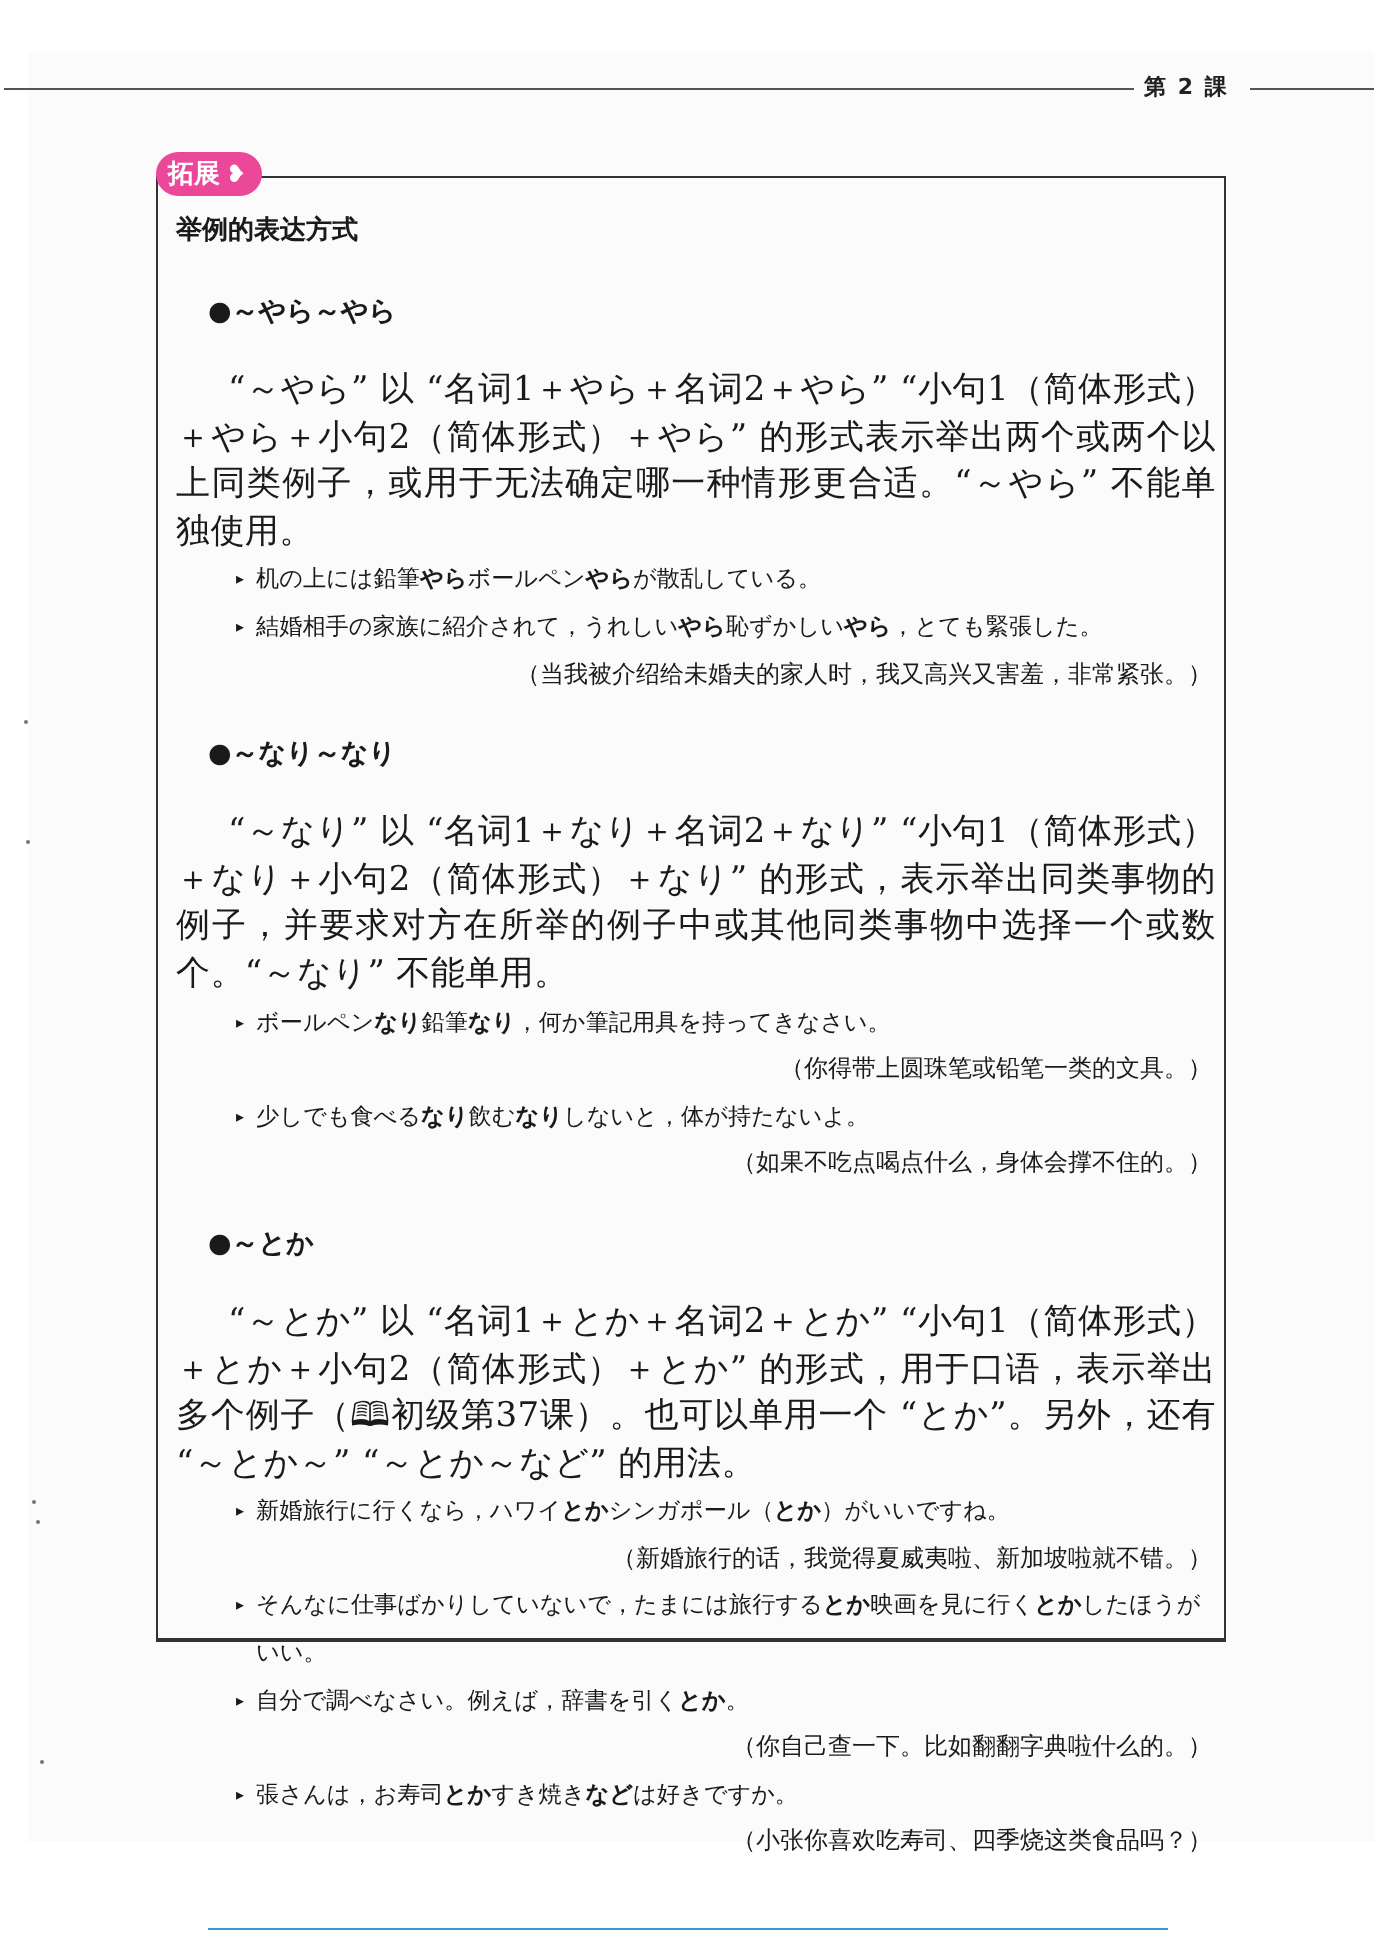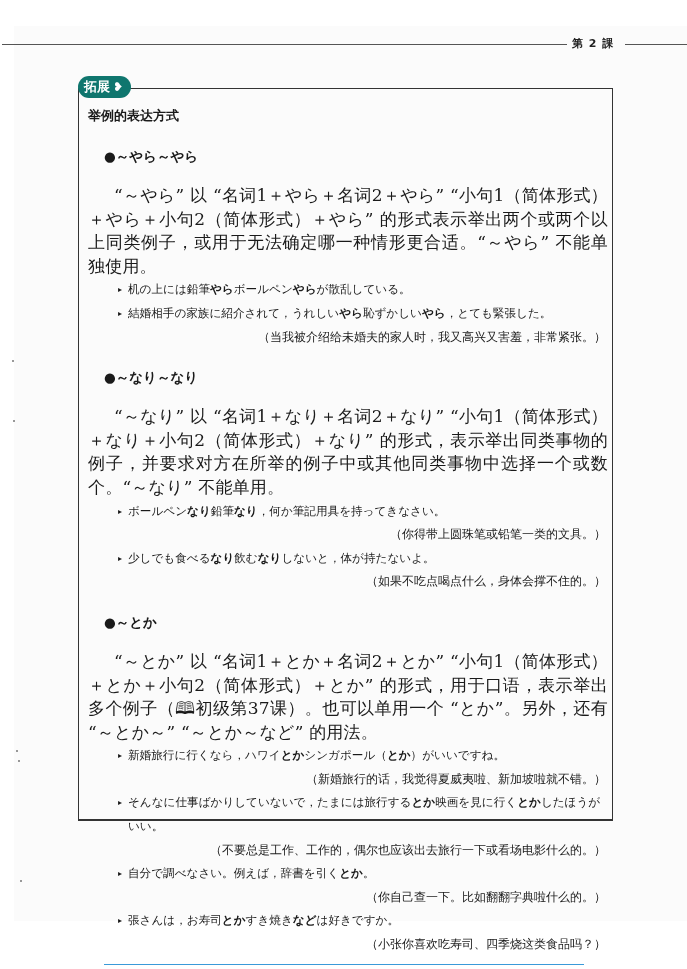--- a/index.html
+++ b/index.html
@@ -27,21 +27,21 @@
   .lesson-label {
     position:absolute; left:572px; top:36px; font-family:"DejaVu Sans", sans-serif;
     font-weight:bold; font-size:11px; letter-spacing:1px; color:#222;
   }
   .box {
     position:absolute; left:78px; top:88px; width:535px; height:733px;
     border:1.5px solid #333; border-bottom-width:2px; box-sizing:border-box;
   }
   .badge {
     position:absolute; left:78px; top:76px; height:22px; padding:0 8px 0 6px;
-    background:#0f766e; color:#fff; border-radius:11px;
+    background:#ec4899; color:#fff; border-radius:11px;
     display:flex; align-items:center; gap:3px;
     font-family:"DejaVu Sans", sans-serif; font-weight:bold; font-size:13px;
   }
   .badge .bird { font-size:12px; }
   .content {
     position:absolute; left:88px; top:104px; width:520px;
     font-size:12.2px; line-height:23.6px;
   }
   .title { font-family:"DejaVu Sans", sans-serif; font-weight:bold; font-size:13px; margin:0; height:24px; line-height:24px; }
   .heading { font-family:"DejaVu Sans", sans-serif; font-weight:bold; font-size:13.5px; margin:16px; height:24px; line-height:24px; }
@@ -100,21 +100,20 @@
       <p class="para">“～とか” 以 “名词1＋とか＋名词2＋とか” “小句1（简体形式）＋とか＋小句2（简体形式）＋とか” 的形式，用于口语，表示举出多个例子（🕮初级第37课）。也可以单用一个 “とか”。另外，还有 “～とか～” “～とか～など” 的用法。</p>
       <p class="ex">
         <span class="tri">▸</span>
         <span class="txt"><span>新婚旅行に行くなら，ハワイ</span><b>とか</b><span>シンガポール（</span><b>とか</b><span>）がいいですね。</span></span>
       </p>
       <p class="tr">（新婚旅行的话，我觉得夏威夷啦、新加坡啦就不错。）</p>
       <p class="ex">
         <span class="tri">▸</span>
         <span class="txt"><span>そんなに仕事ばかりしていないで，たまには旅行する</span><b>とか</b><span>映画を見に行く</span><b>とか</b><span>したほうがいい。</span></span>
       </p>
-      <p class="tr">（不要总是工作、工作的，偶尔也应该出去旅行一下或看场电影什么的。）</p>
       <p class="ex">
         <span class="tri">▸</span>
         <span class="txt"><span>自分で調べなさい。例えば，辞書を引く</span><b>とか</b><span>。</span></span>
       </p>
       <p class="tr">（你自己查一下。比如翻翻字典啦什么的。）</p>
       <p class="ex">
         <span class="tri">▸</span>
         <span class="txt"><span>張さんは，お寿司</span><b>とか</b><span>すき焼き</span><b>など</b><span>は好きですか。</span></span>
       </p>
       <p class="tr">（小张你喜欢吃寿司、四季烧这类食品吗？）</p>

